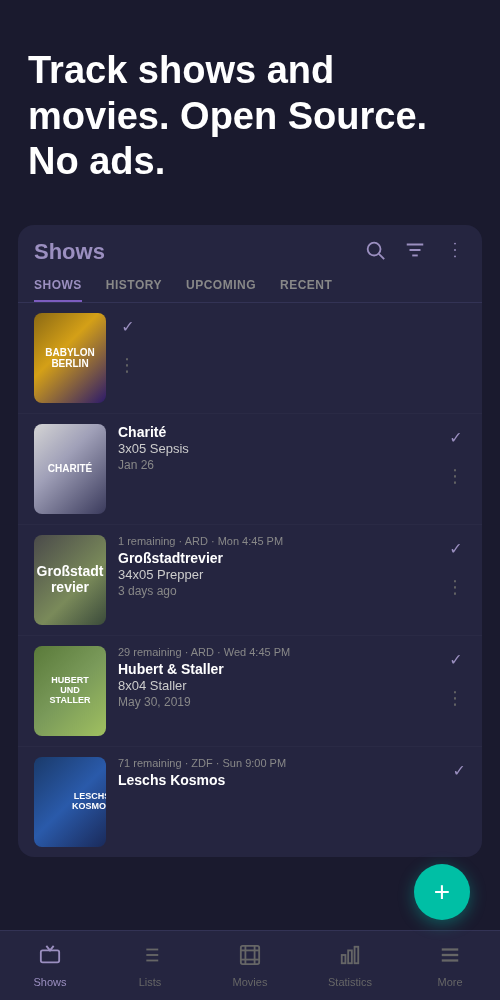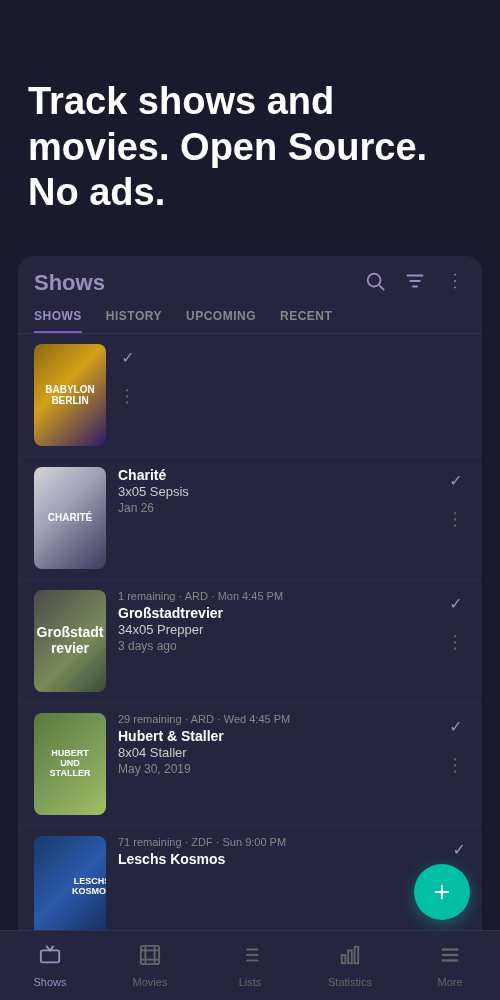--- a/index.html
+++ b/index.html
@@ -10,21 +10,20 @@
       font-family: 'Segoe UI', Arial, sans-serif;
       color: #fff;
       overflow: hidden;
       position: relative;
     }
 
     
     .hero {
       padding: 48px 16px 30px 28px;
       background: #1a1a2e;
-      margin-top: 31px;
     }
     .hero-title {
       font-size: 38px;
       font-weight: 700;
       line-height: 1.2;
       color: #ffffff;
     }
 
     
     .card {
@@ -86,21 +85,21 @@
       align-items: flex-start;
       padding: 10px 16px;
       border-bottom: 1px solid #2a2a45;
       position: relative;
     }
     .show-item:last-child {
       border-bottom: none;
     }
     .show-thumb {
       width: 72px;
-      height: 102px;
+      height: 90px;
       border-radius: 8px;
       flex-shrink: 0;
       overflow: hidden;
       margin-right: 12px;
     }
     .show-thumb-img {
       width: 100%;
       height: 100%;
       display: flex;
       align-items: center;
@@ -352,47 +351,47 @@
           <rect x="2" y="7" width="20" height="13" rx="2"></rect>
           <path d="M16 2l-4 5-4-5"></path>
         </svg>
     </span>
     <span class="nav-label active">Shows</span>
   </div>
 
   <div class="nav-item">
     <span class="nav-icon">
       <svg class="svg-icon" style="stroke:#666;" viewBox="0 0 24 24">
-          <rect x="2" y="2" width="20" height="20" rx="2"></rect>
-          <line x1="7" y1="2" x2="7" y2="22"></line>
-          <line x1="17" y1="2" x2="17" y2="22"></line>
-          <line x1="2" y1="7" x2="22" y2="7"></line>
-          <line x1="2" y1="17" x2="22" y2="17"></line>
-        </svg>
-    </span>
-    <span class="nav-label">Movies</span>
-  </div>
-
-  <div class="nav-item">
-    <span class="nav-icon">
-      <svg class="svg-icon" style="stroke:#666;" viewBox="0 0 24 24">
           <line x1="8" y1="6" x2="21" y2="6"></line>
           <line x1="8" y1="12" x2="21" y2="12"></line>
           <line x1="8" y1="18" x2="21" y2="18"></line>
           <line x1="3" y1="6" x2="3.01" y2="6" stroke-width="3"></line>
           <line x1="3" y1="12" x2="3.01" y2="12" stroke-width="3"></line>
           <line x1="3" y1="18" x2="3.01" y2="18" stroke-width="3"></line>
         </svg>
     </span>
     <span class="nav-label">Lists</span>
   </div>
 
   <div class="nav-item">
     <span class="nav-icon">
       <svg class="svg-icon" style="stroke:#666;" viewBox="0 0 24 24">
+          <rect x="2" y="2" width="20" height="20" rx="2"></rect>
+          <line x1="7" y1="2" x2="7" y2="22"></line>
+          <line x1="17" y1="2" x2="17" y2="22"></line>
+          <line x1="2" y1="7" x2="22" y2="7"></line>
+          <line x1="2" y1="17" x2="22" y2="17"></line>
+        </svg>
+    </span>
+    <span class="nav-label">Movies</span>
+  </div>
+
+  <div class="nav-item">
+    <span class="nav-icon">
+      <svg class="svg-icon" style="stroke:#666;" viewBox="0 0 24 24">
           <rect x="3" y="12" width="4" height="9"></rect>
           <rect x="10" y="7" width="4" height="14"></rect>
           <rect x="17" y="3" width="4" height="18"></rect>
         </svg>
     </span>
     <span class="nav-label">Statistics</span>
   </div>
 
   <div class="nav-item">
     <span class="nav-icon">

